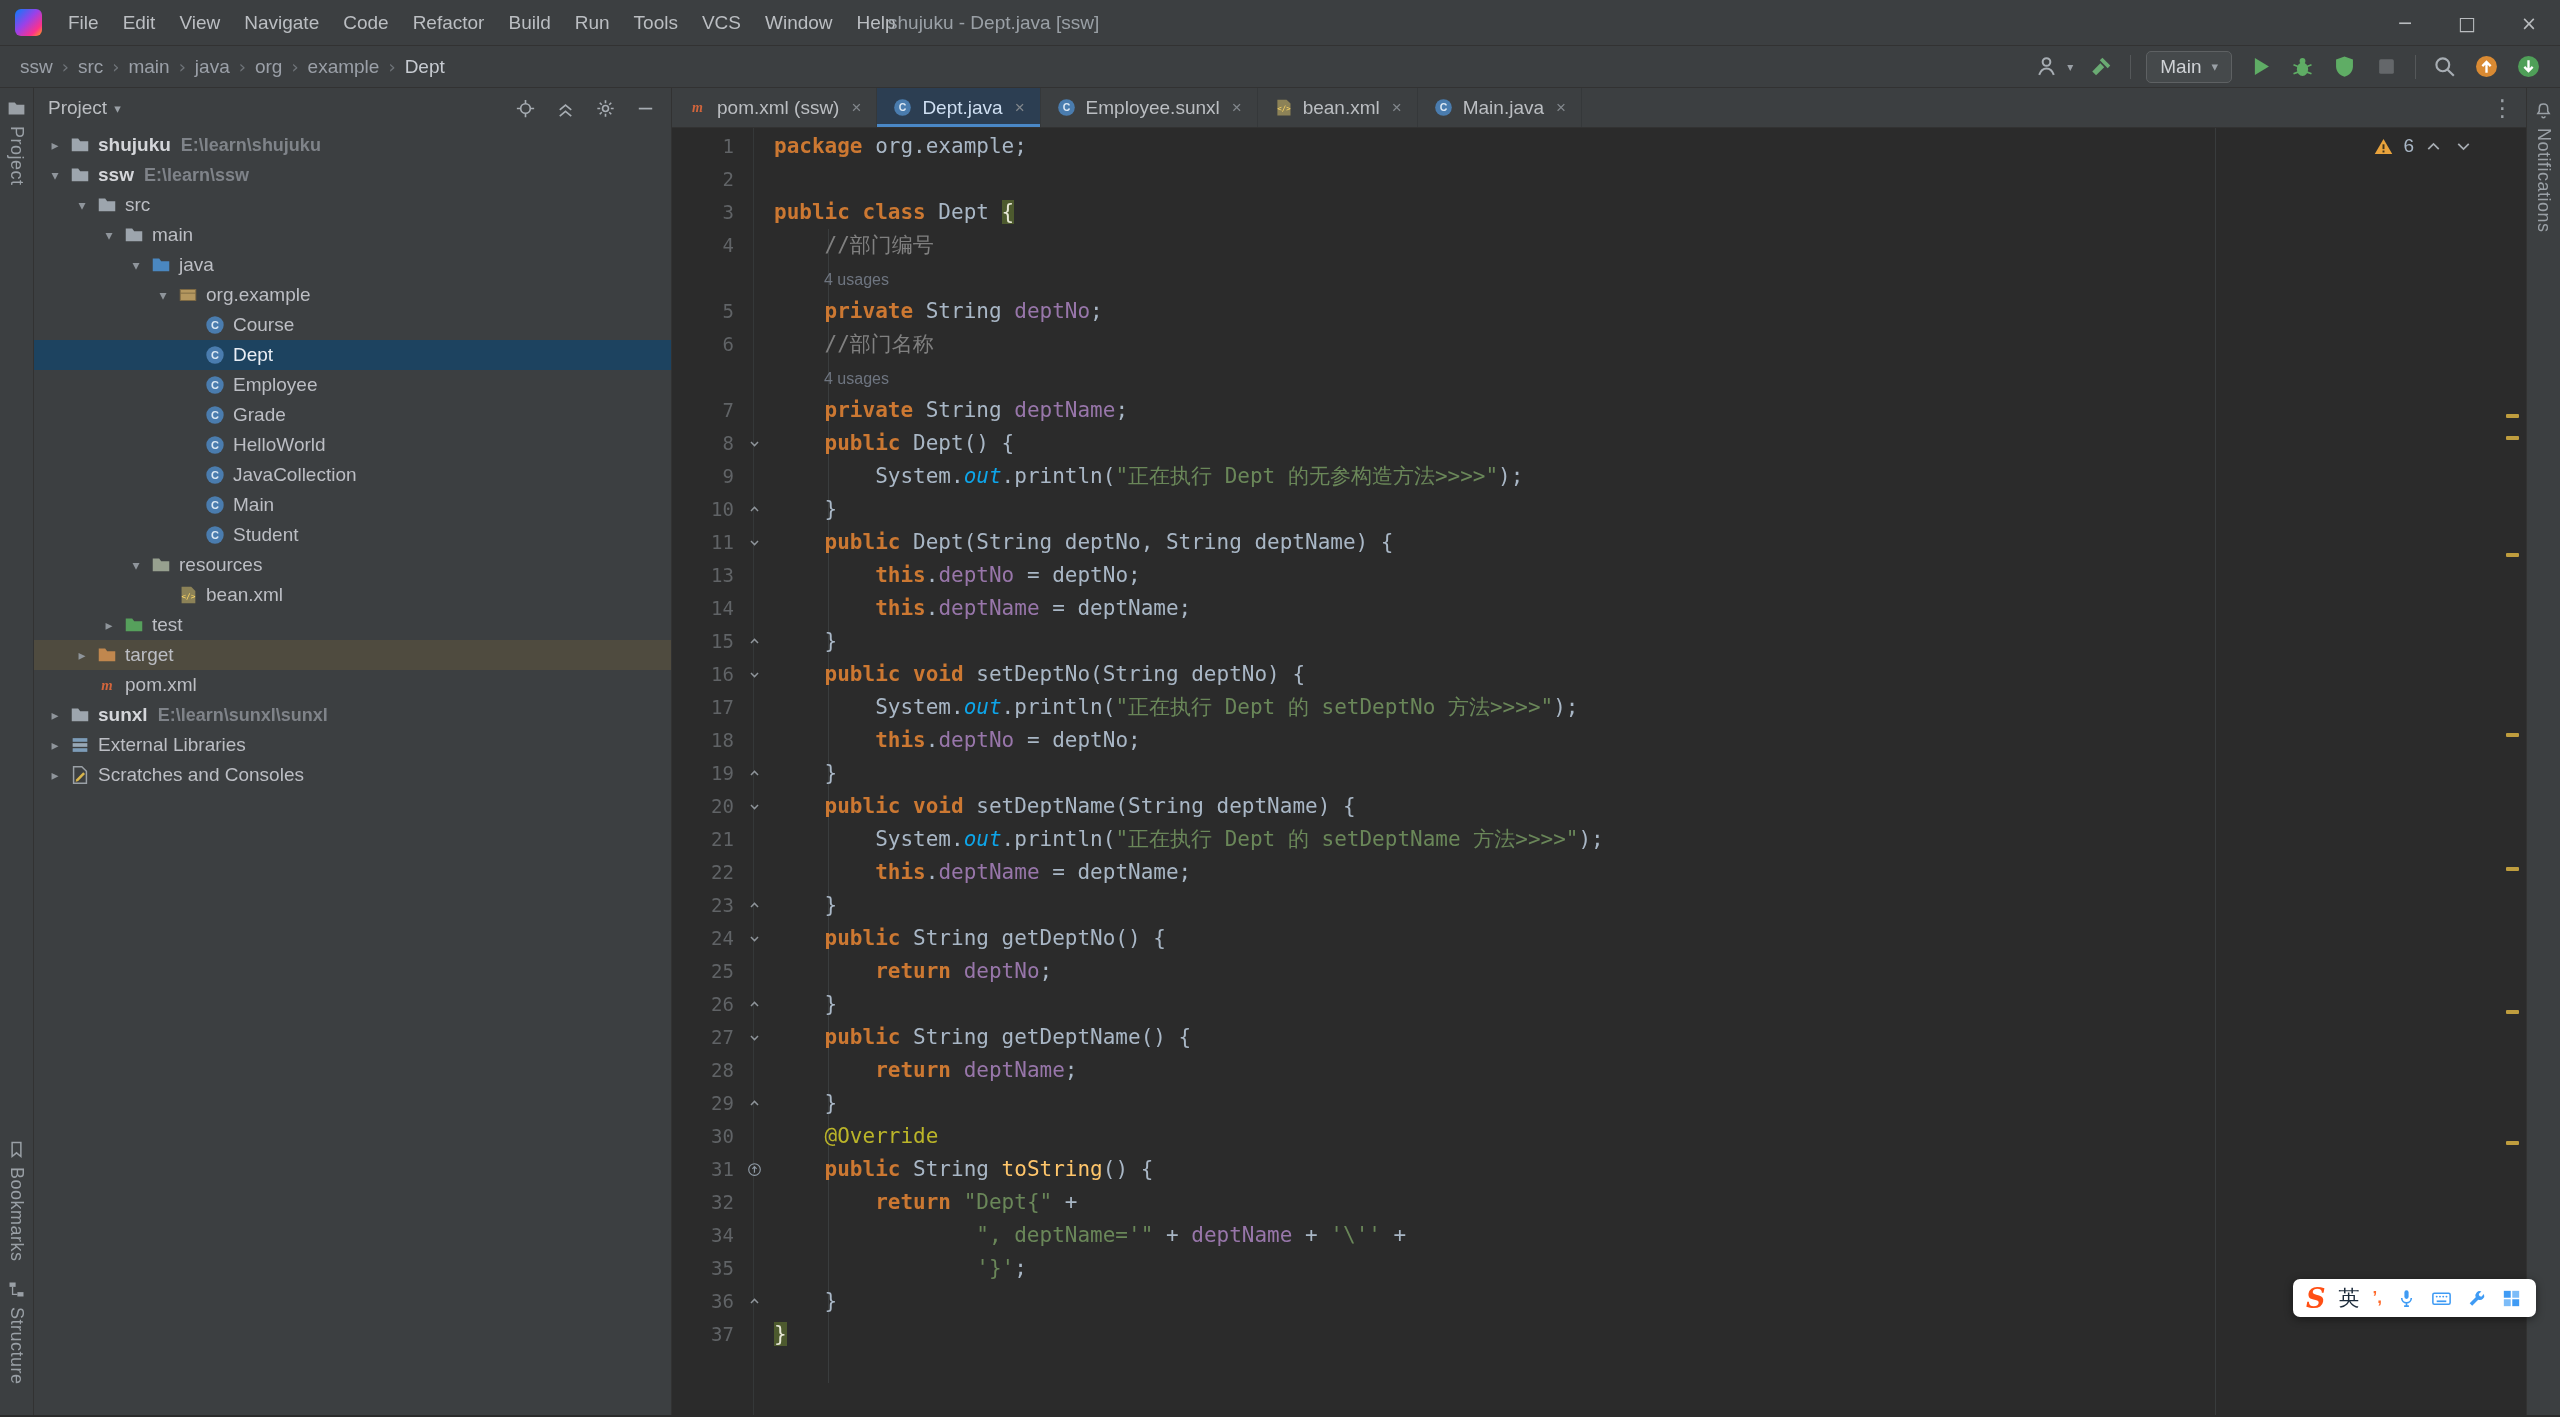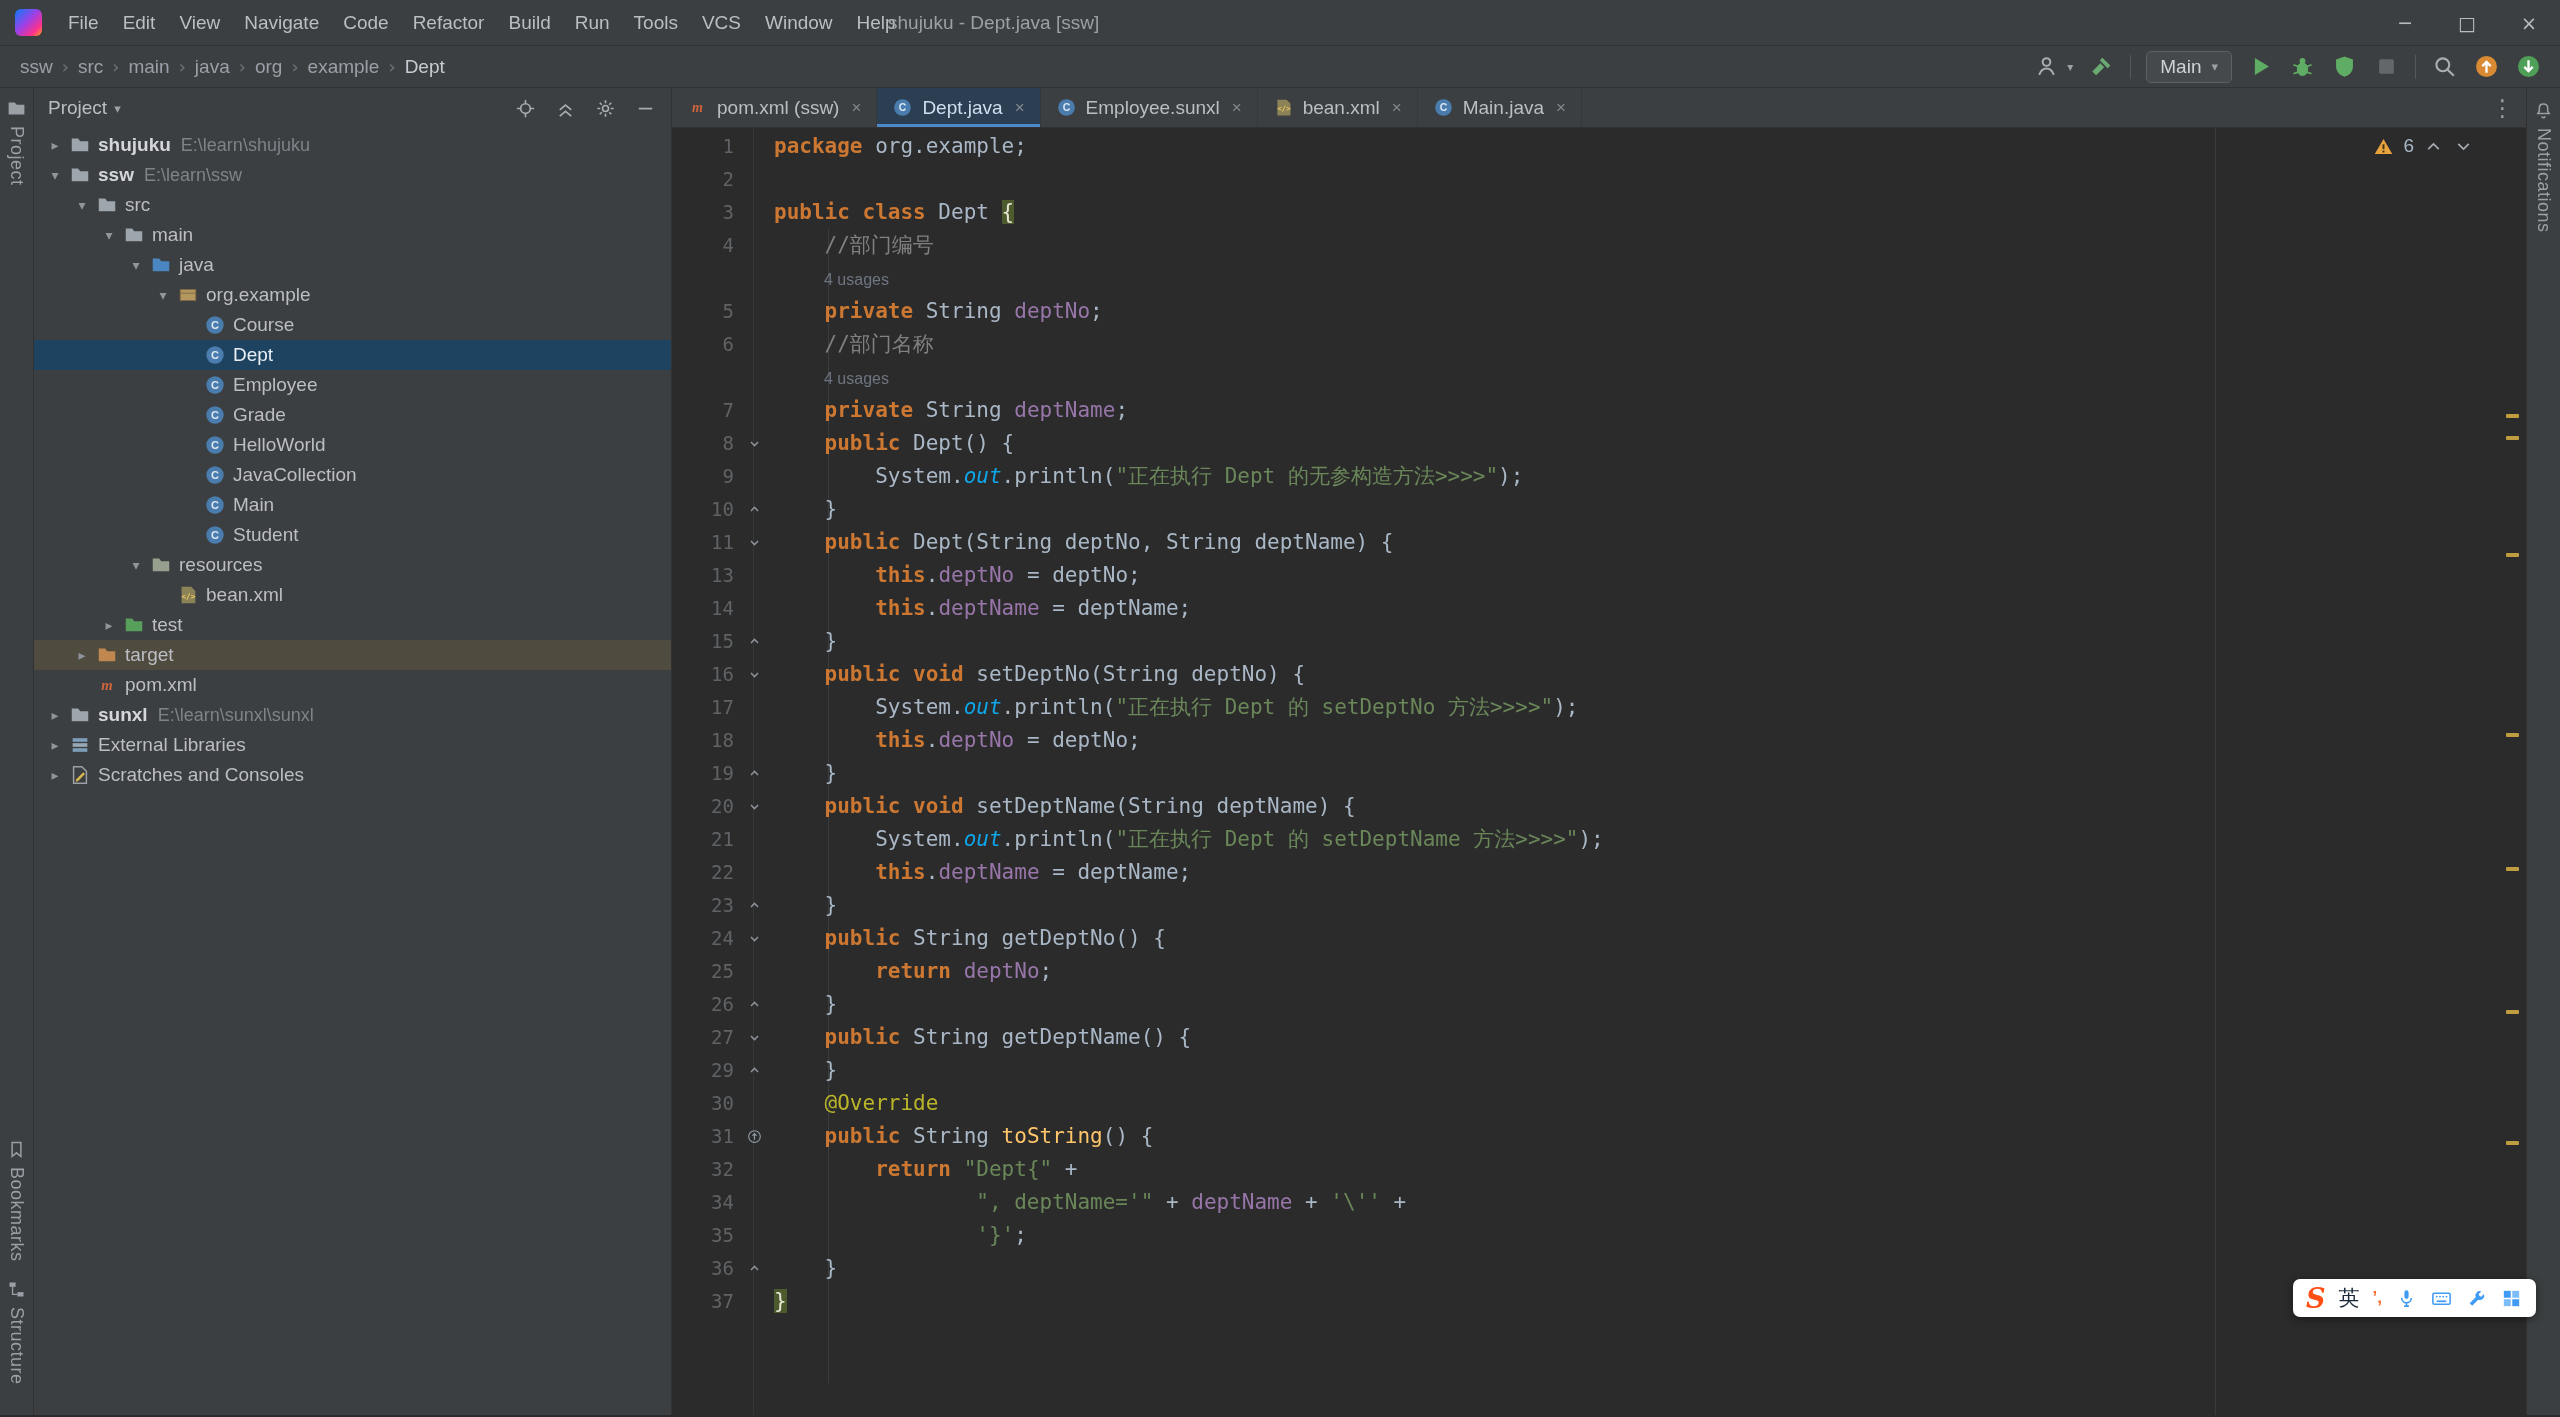--- a/index.html
+++ b/index.html
@@ -57,21 +57,21 @@
   .tree{flex:1;overflow:hidden;padding-top:2px;}
   .tree-row{height:30px;display:flex;align-items:center;white-space:nowrap;}
   .tree-row.sel{background:#1d4360;}
   .tree-row.isel{background:#4f4b3f;}
   .chev{width:26px;flex:none;text-align:center;color:#8f959b;font-size:14px;
     font-family:"DejaVu Sans",sans-serif;}
   .tree-icon{width:22px;height:22px;margin:0 7px 0 1px;flex:none;}
   .tree-label{color:#bcbec4;font-size:19px;}
   .tree-row.sel .tree-label{color:#e9eef5;}
   .tree-label.bold{font-weight:bold;color:#d4d6da;}
-  .tree-hint{color:#7f8389;font-size:18px;margin-left:10px;}
+  .tree-hint{color:#7f8389;font-size:18px;margin-left:10px;font-weight:bold;}
 
   
   .editor-col{flex:1;display:flex;flex-direction:column;background:#2b2b2b;min-width:0;}
   .tabbar{height:40px;background:#3c3f41;border-bottom:1px solid #323232;
     display:flex;align-items:stretch;flex:none;}
   .tab{display:flex;align-items:center;gap:9px;padding:0 15px;font-size:19px;color:#bbbec2;
     border-right:1px solid #35383a;}
   .tab.active{background:#2c3e52;color:#cfdff2;box-shadow:inset 0 -3px 0 #4a88c7;}
   .tab-icon{width:21px;height:21px;}
   .tab-close{color:#83888d;font-size:17px;margin-left:3px;}
@@ -763,20 +763,25 @@
             <span class="gslot">
               <span class="icon">
                 <svg viewBox="0 0 24 24" fill="none" stroke="#8f959b" stroke-width="2">
                   <path d="M7 10l5 5 5-5"></path>
                 </svg>
               </span>
             </span>
             <span class="ctext"><span class="tk-k">    public</span><span class="tk-d"> String getDeptName() {</span></span>
           </div>
           <div class="code-row">
+            <span class="lnum">28</span>
+            <span class="gslot"></span>
+            <span class="ctext"><span class="tk-k">        return</span><span class="tk-d"> </span><span class="tk-f">deptName</span><span class="tk-d">;</span></span>
+          </div>
+          <div class="code-row">
             <span class="lnum">29</span>
             <span class="gslot">
               <span class="icon">
                 <svg viewBox="0 0 24 24" fill="none" stroke="#8f959b" stroke-width="2">
                   <path d="M7 14l5-5 5 5"></path>
                 </svg>
               </span>
             </span>
             <span class="ctext"><span class="tk-d">    }</span></span>
           </div>

